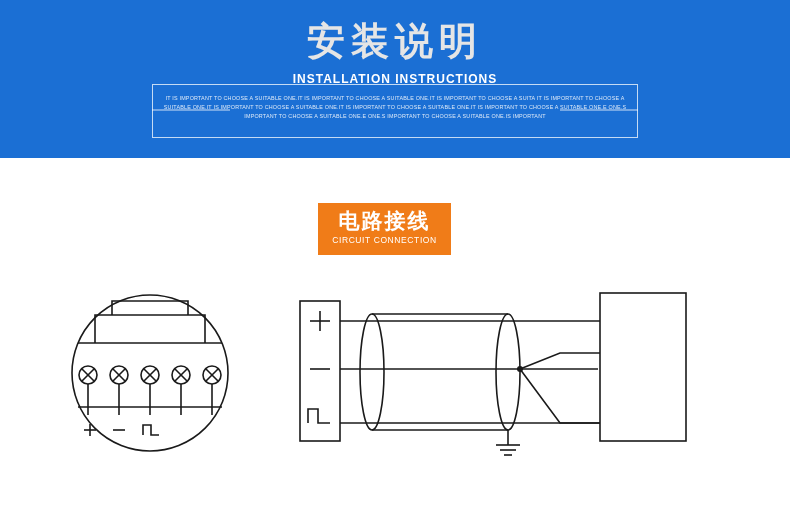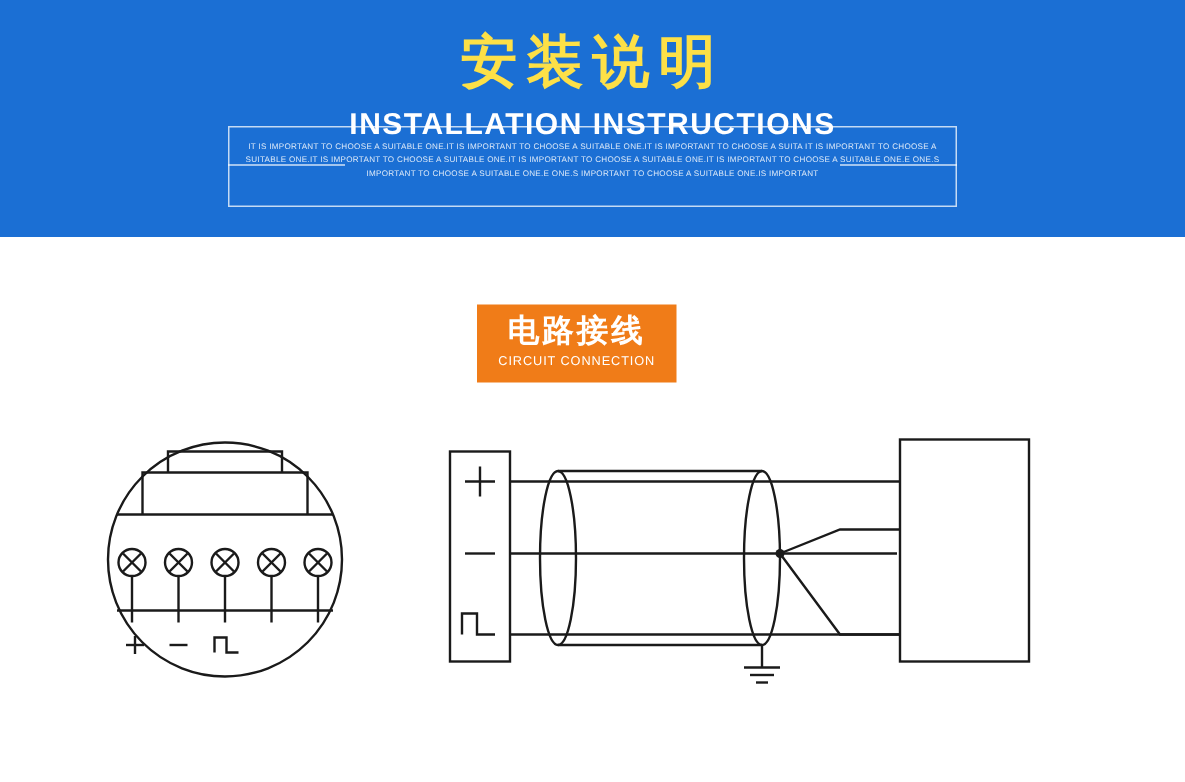--- a/index.html
+++ b/index.html
@@ -26,34 +26,34 @@
     height: 158px;
     background: #1b6fd4;
     overflow: hidden;
   }
   .banner-title {
     position: absolute;
     top: 16px;
     left: 0;
     width: 790px;
     text-align: center;
-    color: #fde047;
+    color: #e5e5e5;
     font-size: 38px;
     font-weight: bold;
     letter-spacing: 6px;
     font-family: "Liberation Sans", sans-serif;
   }
   .banner-subtitle {
     position: absolute;
     top: 72px;
     left: 0;
     width: 790px;
     text-align: center;
     color: #ffffff;
-    font-size: 20px;
+    font-size: 12px;
     font-weight: bold;
     letter-spacing: 1px;
   }
   .banner-box {
     position: absolute;
     top: 84px;
     left: 152px;
     width: 486px;
     height: 54px;
     border: 1px solid rgba(255,255,255,0.75);

